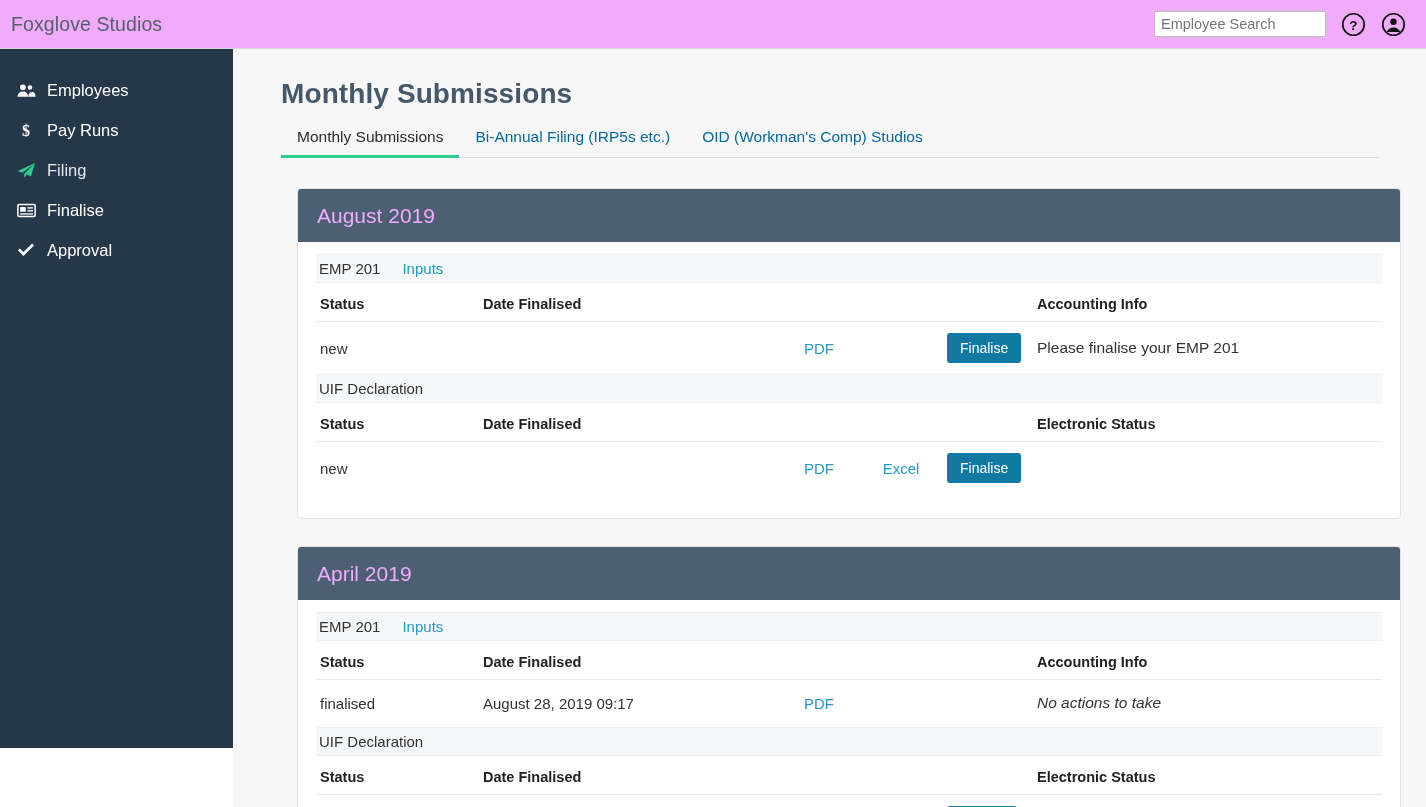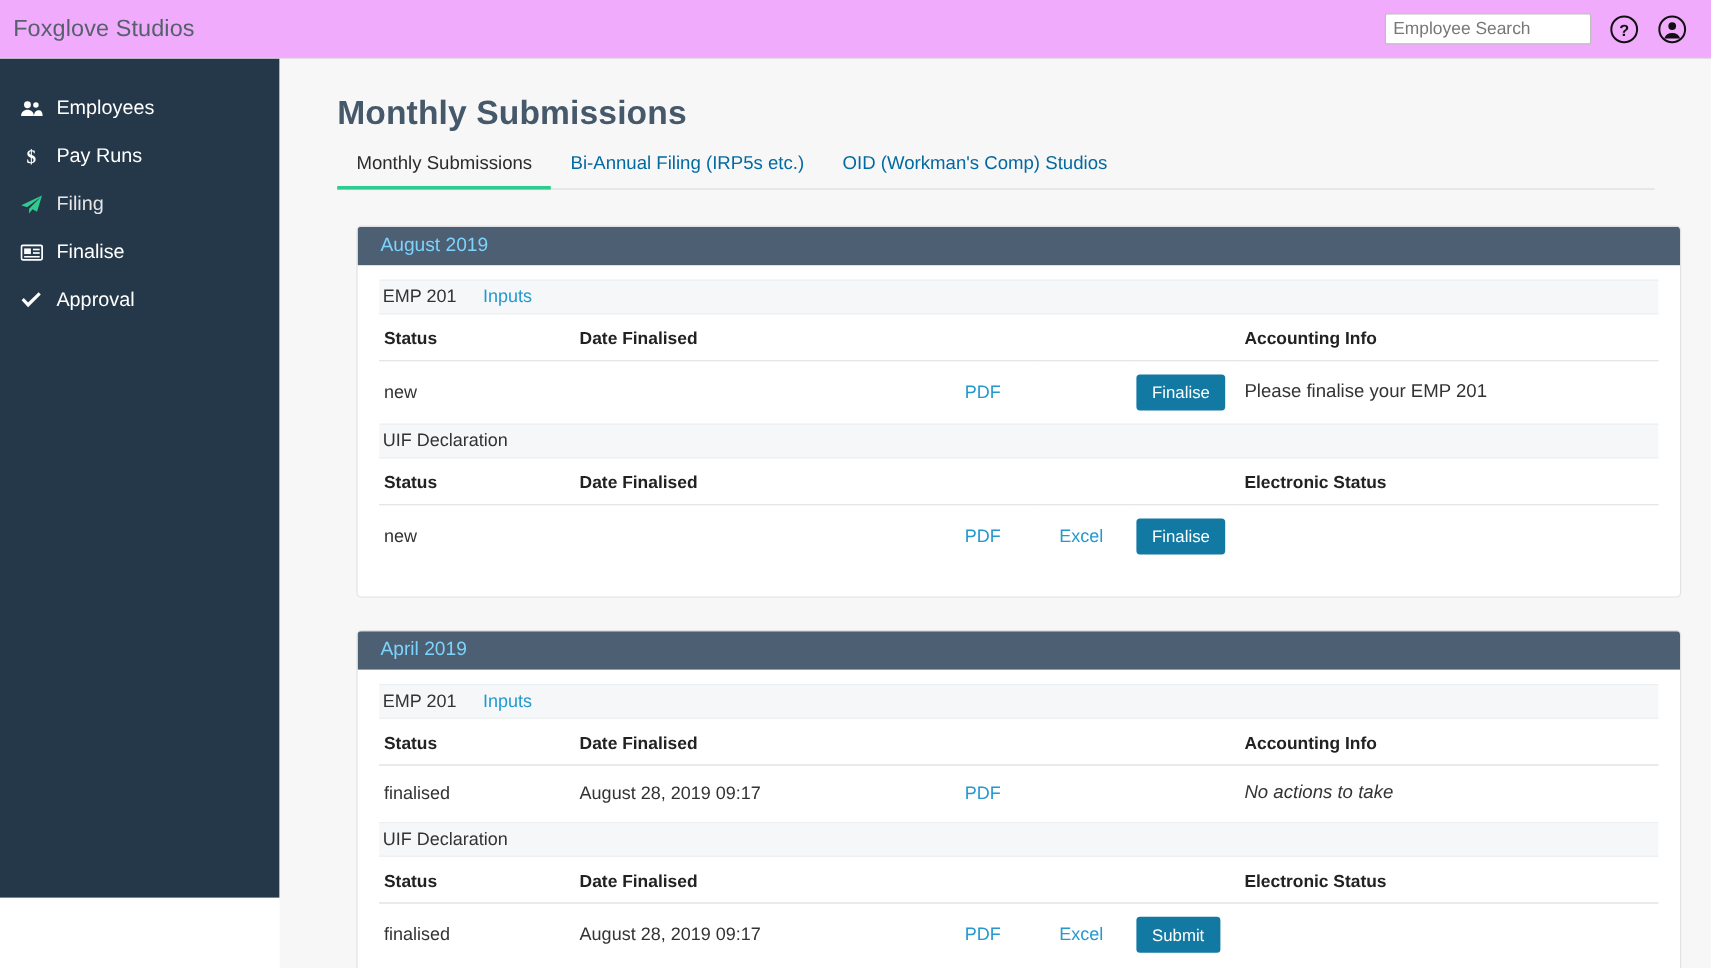--- a/index.html
+++ b/index.html
@@ -137,23 +137,23 @@
   .cards { margin: 30px 0 0 64px; width: 1104px; }
   .card {
     background: #ffffff;
     border: 1px solid #e2e2e2;
     border-radius: 4px;
     margin-bottom: 27px;
     overflow: hidden;
   }
   .card-head {
     background: #4c5f73;
-    color: #7dd3fc;
-    font-size: 16px;
-    height: 32px;
+    color: #f0abfc;
+    font-size: 21px;
+    height: 53px;
     display: flex;
     align-items: center;
     padding-left: 19px;
   }
   .card-body { padding: 12px 18px 24px 18px; }
 
   .section-bar {
     background: #f5f7f9;
     border-top: 1px solid #eceff1;
     border-bottom: 1px solid #eceff1;

